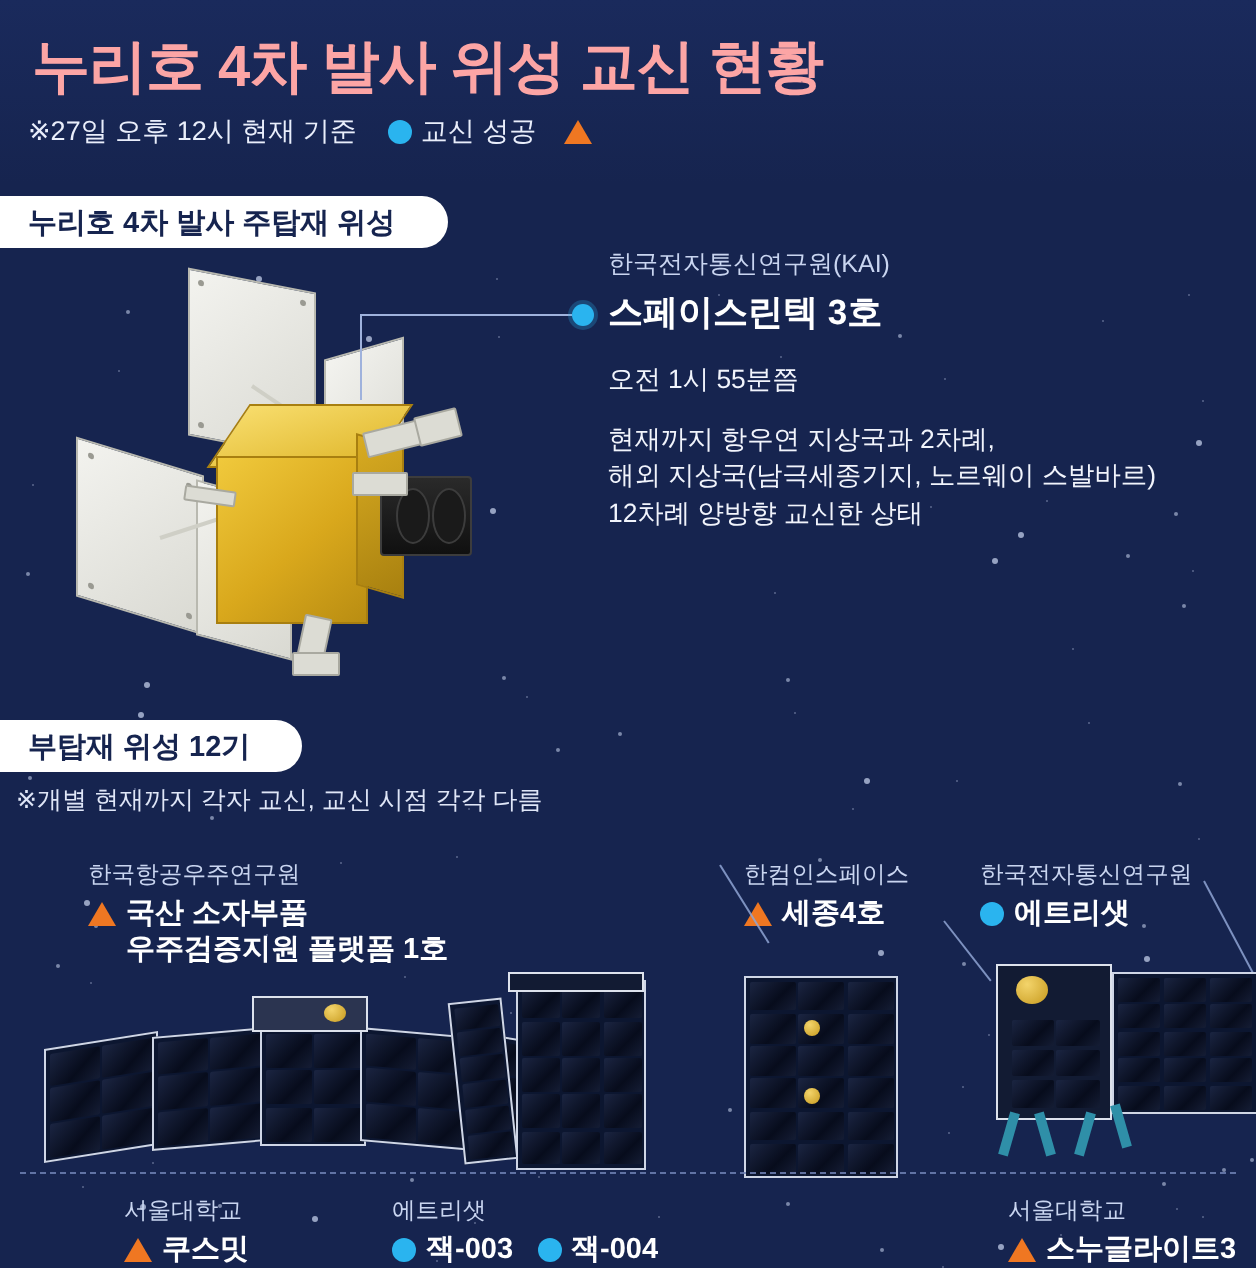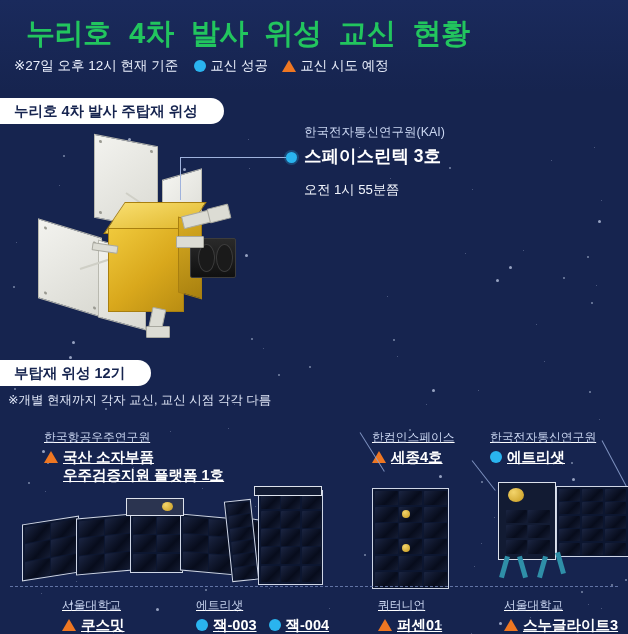--- a/index.html
+++ b/index.html
@@ -13,22 +13,22 @@
 
   
   .star{position:absolute;background:#cdd8f2;border-radius:50%;opacity:.55;}
   .star.d{width:2px;height:2px;}
   .star.s{width:1px;height:1px;opacity:.38;}
   .star.b{width:3px;height:3px;opacity:.7;}
 
   
   .header{position:absolute;left:0;top:0;width:628px;height:92px;
     background:linear-gradient(180deg,#1a2a5c 0%,#16244f 100%);}
-  .title{position:absolute;left:26px;top:14px;font-size:29px;font-weight:bold;
-    letter-spacing:-.5px;color:#22c55e;white-space:nowrap;font-family:Liberation Mono, monospace;}
+  .title{position:absolute;left:16px;top:14px;font-size:29px;font-weight:bold;
+    letter-spacing:-.5px;color:#fca5a5;white-space:nowrap;}
   .legend{position:absolute;left:14px;top:57px;display:flex;align-items:center;
     gap:4px;white-space:nowrap;font-size:13.5px;color:#e9eefb;}
   .legend .asof{margin-right:12px;}
   .dot-ok{width:12px;height:12px;border-radius:50%;background:#2ab4ef;
     display:inline-block;flex:none;}
   .tri-plan{width:0;height:0;border-left:7px solid transparent;
     border-right:7px solid transparent;border-bottom:12px solid #ef7722;
     display:inline-block;flex:none;}
   .lg-txt{margin-right:10px;}
 
@@ -63,21 +63,21 @@
   .conn-dot{position:absolute;width:11px;height:11px;border-radius:50%;
     background:#2ab4ef;box-shadow:0 0 0 2px rgba(42,180,239,.25);}
 
   
   .callout{position:absolute;left:304px;top:124px;width:318px;}
   .co-org{font-size:12.5px;color:#c9d5f0;margin-bottom:3px;white-space:nowrap;}
   .co-name{font-size:17.5px;font-weight:bold;color:#ffffff;margin-bottom:13px;
     white-space:nowrap;}
   .co-p{font-size:13.2px;line-height:1.42;color:#f1f4fc;margin-bottom:11px;}
   .co-p div{white-space:nowrap;}
-  .sub-item{position:absolute;text-decoration:underline;}
+  .sub-item{position:absolute;}
   .si-org{font-size:11.8px;color:#c9d5f0;white-space:nowrap;text-align:left;}
   .si-name-wrap{display:flex;align-items:flex-start;gap:5px;margin-top:2px;}
   .si-marker{flex:none;margin-top:3px;}
   .si-name{font-size:14.5px;font-weight:bold;color:#ffffff;line-height:1.25;
     white-space:nowrap;}
   .si-names2{display:flex;gap:12px;}
 
   .leader{position:absolute;background:#8fa4d4;height:1px;transform-origin:left center;
     opacity:.85;}
 
@@ -235,21 +235,20 @@
 
   <div class="header"></div>
 
   <div class="title">누리호 4차 발사 위성 교신 현황</div>
 
   <div class="legend">
     <span class="asof">※27일 오후 12시 현재 기준</span>
     <span class="dot-ok"></span>
     <span class="lg-txt">교신 성공</span>
     <span class="tri-plan"></span>
-    <span class="lg-txt">교신 시도 예정</span>
   </div>
 
   <div class="pill" id="pill-main">누리호 4차 발사 주탑재 위성</div>
 
   <div class="sat-main">
 
     <div class="panel" style="left:72px;top:0px;width:62px;height:82px;transform:skewY(11deg);">
       <div class="rv" style="left:4px;top:4px;"></div>
         <div class="rv" style="right:4px;top:4px;"></div>
       <div class="rv" style="left:4px;bottom:4px;"></div>
@@ -289,20 +288,25 @@
 
   <div class="conn" style="left:180px;top:158px;width:1px;height:42px;"></div>
   <div class="conn" style="left:180px;top:157px;width:106px;height:1px;"></div>
   <div class="conn-dot" style="left:286px;top:152px;"></div>
 
   <div class="callout">
     <div class="co-org">한국전자통신연구원(KAI)</div>
     <div class="co-name">스페이스린텍 3호</div>
     <div class="co-p">
       <div>오전 1시 55분쯤</div>
+    </div>
+    <div class="co-p">
+      <div>현재까지 항우연 지상국과 2차례,</div>
+      <div>해외 지상국(남극세종기지, 노르웨이 스발바르)</div>
+      <div>12차례 양방향 교신한 상태</div>
     </div>
   </div>
 
   <div class="pill" id="pill-sub">부탑재 위성 12기</div>
   <div class="note-sub">※개별 현재까지 각자 교신, 교신 시점 각각 다름</div>
 
   <div class="sub-item" style="left:44px;top:430px;">
     <div class="si-org">한국항공우주연구원</div>
     <div class="si-name-wrap">
       <span class="si-marker tri-plan"></span>
@@ -481,27 +485,20 @@
         <span class="si-marker dot-ok"></span>
         <span class="si-name">잭-003</span>
       </span>
       <span style="display:flex;gap:5px;align-items:flex-start;">
         <span class="si-marker dot-ok"></span>
         <span class="si-name">잭-004</span>
       </span>
     </div>
   </div>
 
-  <div class="sub-item" style="left:378px;top:598px;">
-    <div class="si-org">쿼터니언</div>
-    <div class="si-name-wrap">
-      <span class="si-marker tri-plan"></span>
-      <span class="si-name">퍼센01</span>
-    </div>
-  </div>
 
   <div class="sub-item" style="left:504px;top:598px;">
     <div class="si-org">서울대학교</div>
     <div class="si-name-wrap">
       <span class="si-marker tri-plan"></span>
       <span class="si-name">스누글라이트3</span>
     </div>
   </div>
 
 </div>

